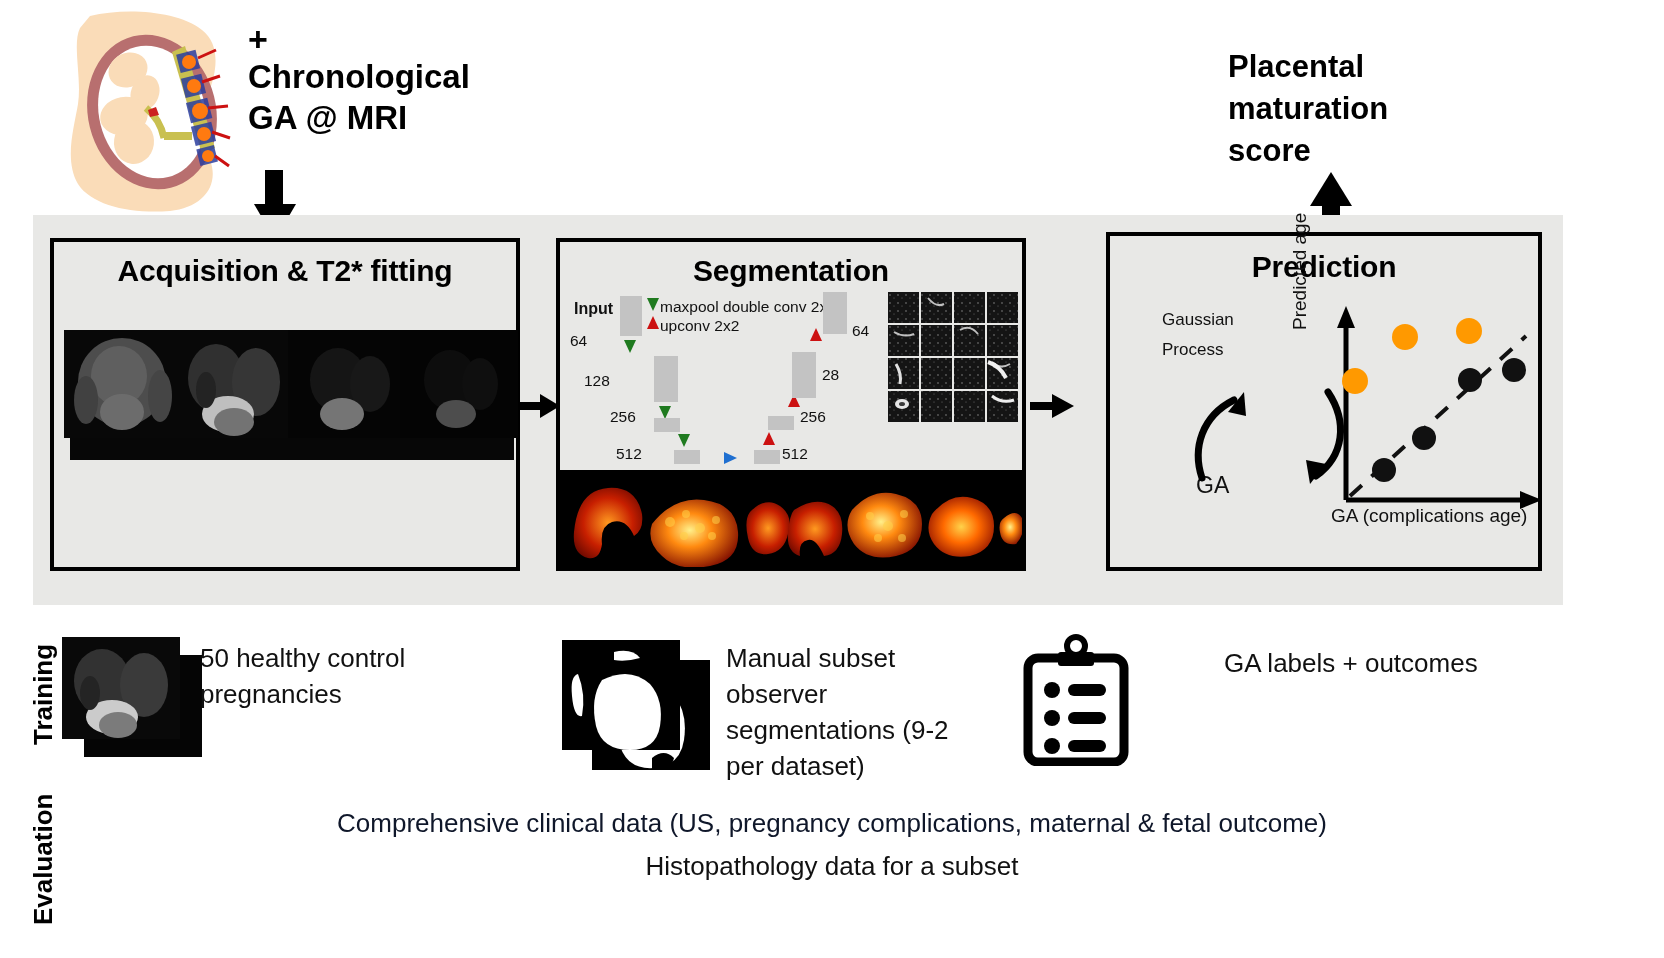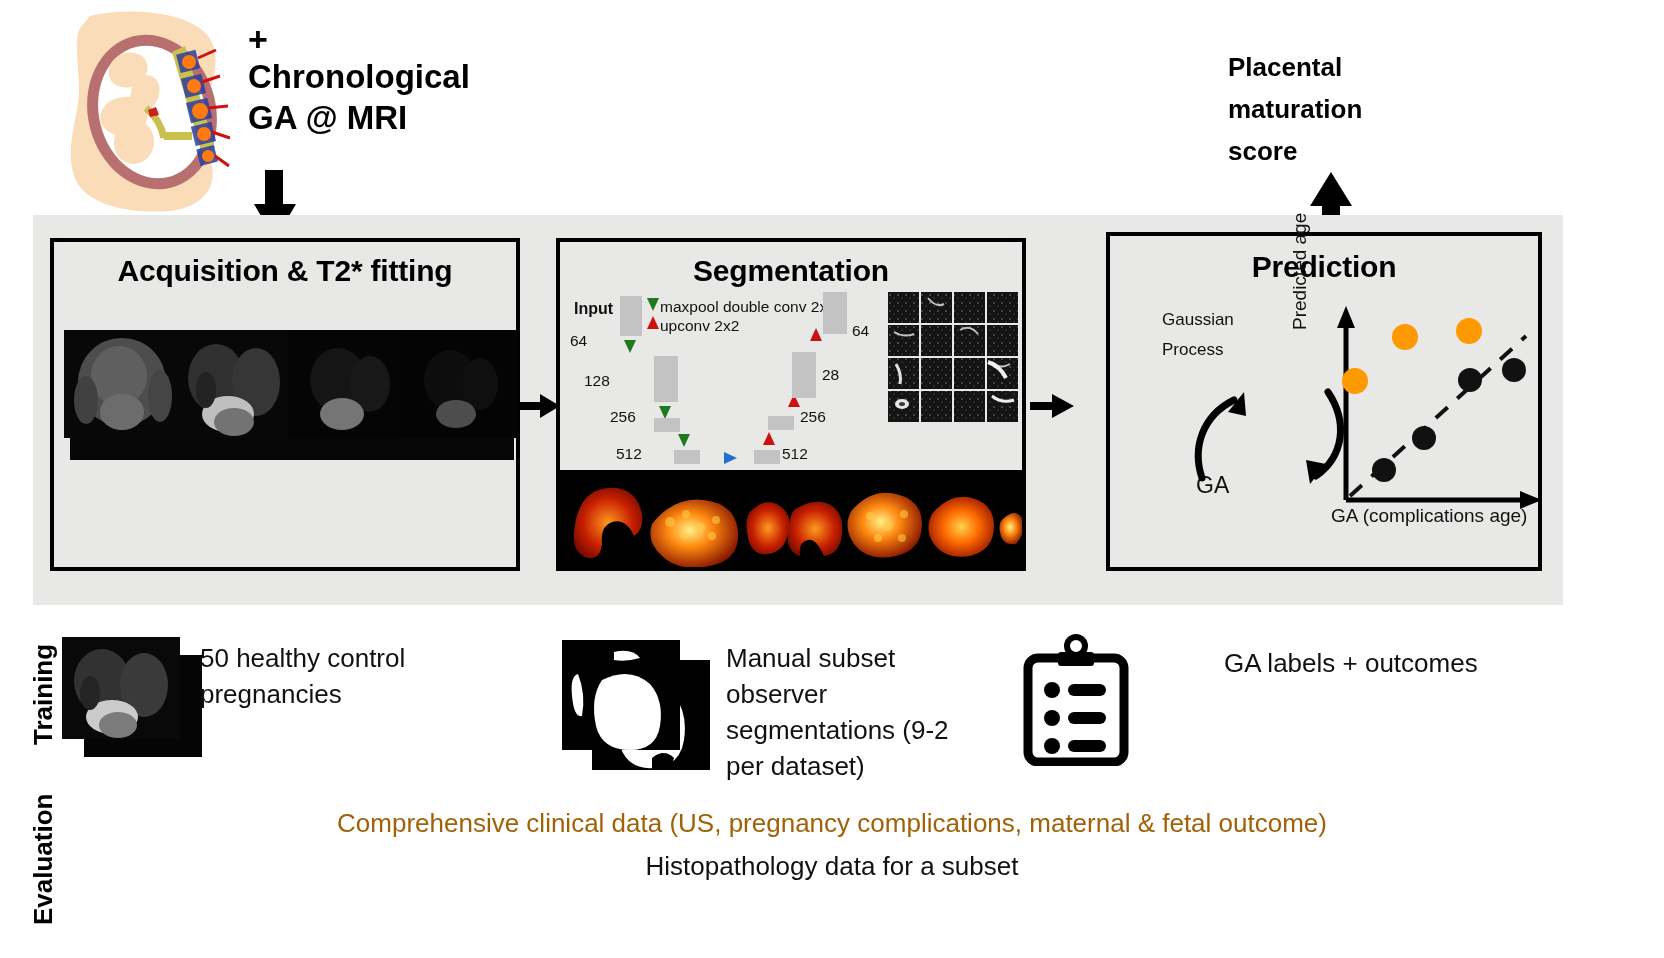--- a/index.html
+++ b/index.html
@@ -15,21 +15,21 @@
   
   #placenta-illustration { left: 52px; top: 8px; width: 200px; height: 205px; }
   #chrono-label {
     left: 248px; top: 22px; width: 300px;
     font-weight: bold; font-size: 33px; line-height: 41px; color: #000;
   }
   #chrono-plus { font-size: 34px; font-weight: bold; line-height: 34px; display:block; }
 
   #pms-label {
     left: 1228px; top: 46px; width: 300px;
-    font-weight: bold; font-size: 26px; line-height: 42px; color: #000;
+    font-weight: bold; font-size: 31px; line-height: 42px; color: #000;
   }
 
   
   #grey-band {
     left: 33px; top: 215px; width: 1530px; height: 390px;
     background: #e8e8e6;
   }
 
   
   .panel {
@@ -112,21 +112,21 @@
   #train-text { left: 200px; top: 640px; width: 330px; font-size: 26px; line-height: 36px; color:#111; }
 
   #seg-thumb { left: 562px; top: 640px; width: 152px; height: 134px; }
   .seg-tile { position:absolute; width:118px; height:110px; background:#000; }
 
   #seg-text { left: 726px; top: 640px; width: 250px; font-size: 26px; line-height: 36px; color:#111; }
 
   #clipboard-icon { left: 1022px; top: 634px; width: 108px; height: 132px; }
   #clip-text { left: 1224px; top: 648px; font-size: 26px; color:#111; white-space: nowrap; }
 
-  #line-clinical { left: 0px; top: 808px; width: 1664px; text-align:center; font-size: 26px; color:#a16207; }
+  #line-clinical { left: 0px; top: 808px; width: 1664px; text-align:center; font-size: 26px; color:#0f172a; }
   #line-histo { left: 0px; top: 851px; width: 1664px; text-align:center; font-size: 26px; color:#111; }
 
   
   .blk-arrow { position:absolute; }
 </style>
 </head>
 <body>
 
 <div class="abs" id="placenta-illustration">
   <svg width="200" height="205" viewBox="0 0 200 205">

